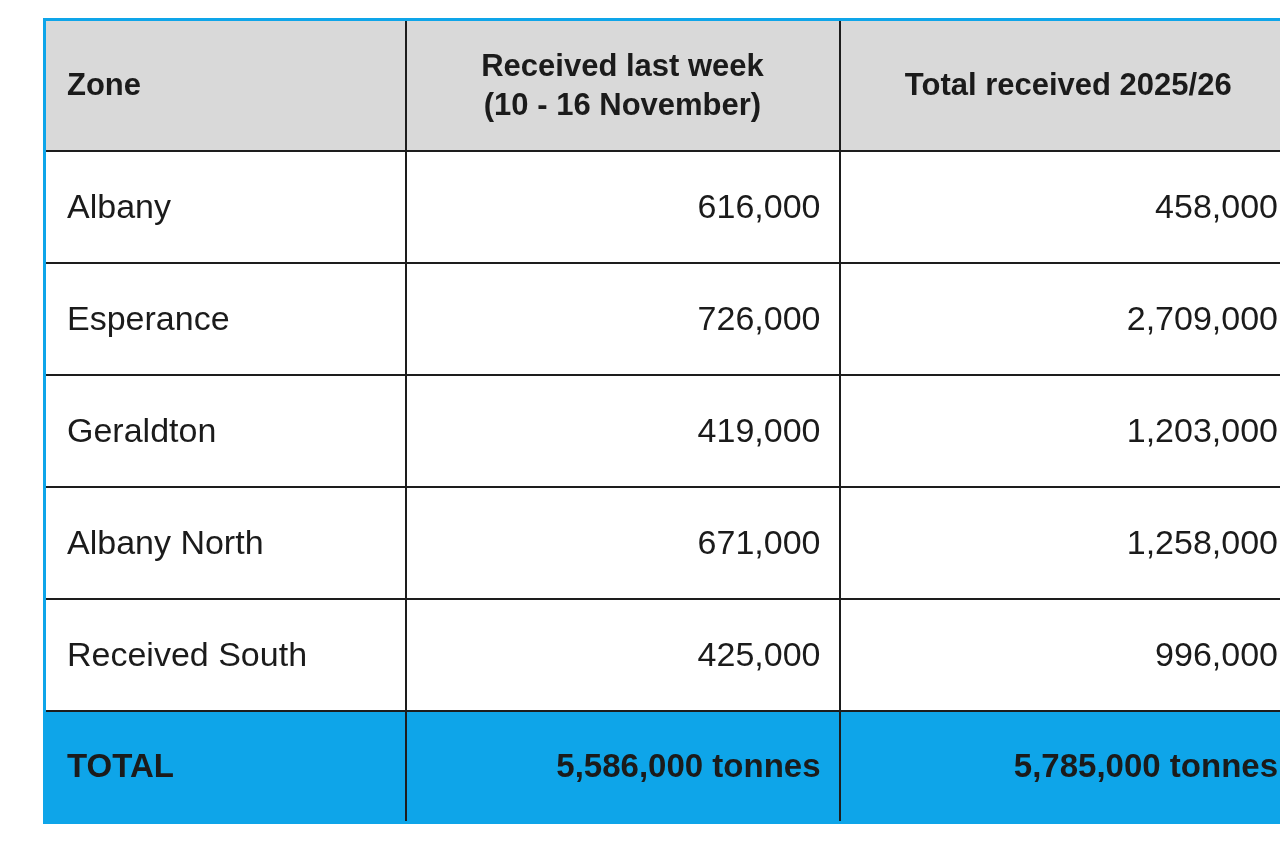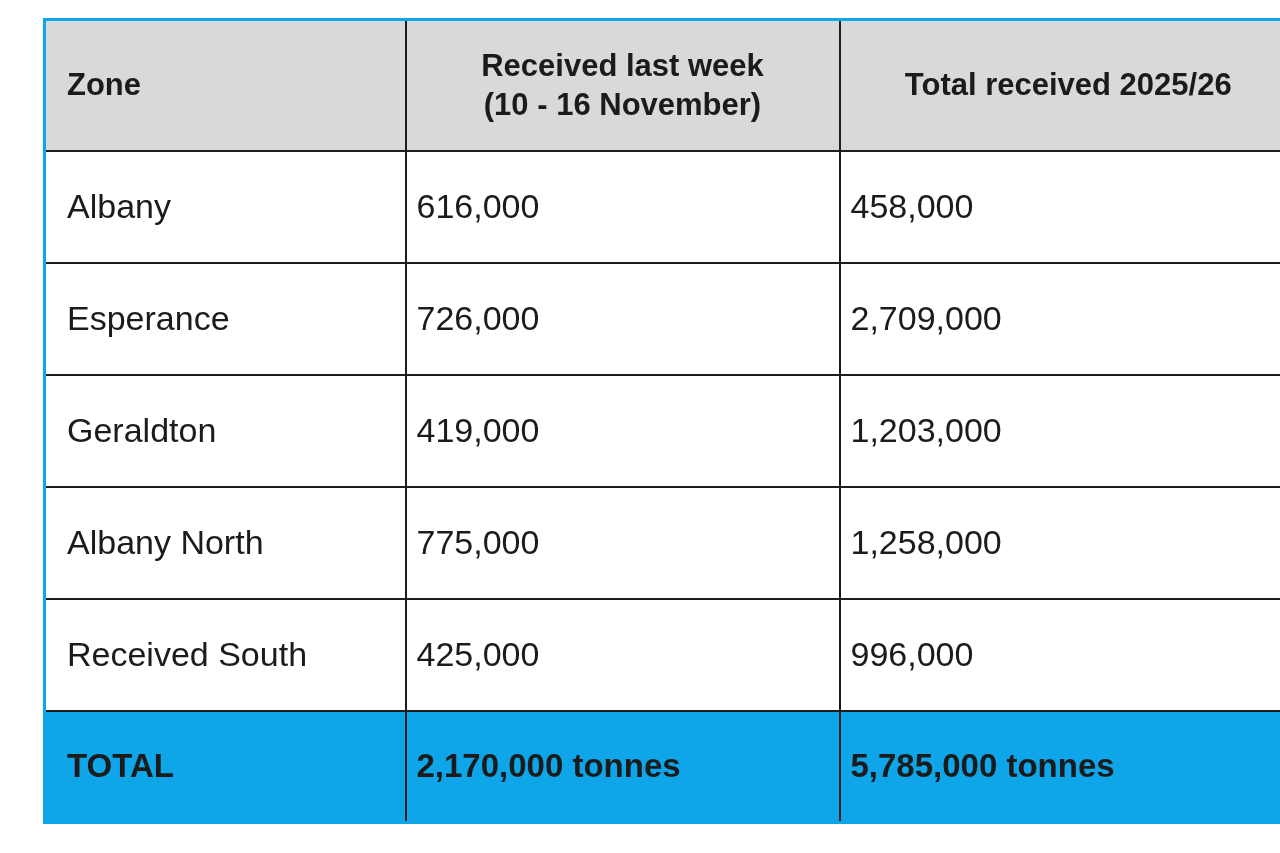--- a/index.html
+++ b/index.html
@@ -71,20 +71,21 @@
   tr.data-row td {
     font-size: 34px;
     font-weight: 400;
   }
   td.cell-zone {
     text-align: left;
     padding-left: 21px;
     padding-right: 10px;
   }
   td.cell-num {
+    text-align: right;
     padding-right: 18px;
     padding-left: 10px;
   }
 
   
   tr.total-row {
     height: 112px;
     background: #0ea5e9;
   }
   tr.total-row td {
@@ -123,28 +124,28 @@
         <td class="cell-num">726,000</td>
         <td class="cell-num">2,709,000</td>
       </tr>
       <tr class="data-row">
         <td class="cell-zone">Geraldton</td>
         <td class="cell-num">419,000</td>
         <td class="cell-num">1,203,000</td>
       </tr>
       <tr class="data-row">
         <td class="cell-zone">Albany North</td>
-        <td class="cell-num">775,000</td>
+        <td class="cell-num">671,000</td>
         <td class="cell-num">1,258,000</td>
       </tr>
       <tr class="data-row">
         <td class="cell-zone">Received South</td>
         <td class="cell-num">425,000</td>
         <td class="cell-num">996,000</td>
       </tr>
       <tr class="total-row">
         <td class="cell-zone">TOTAL</td>
-        <td class="cell-num">2,170,000 tonnes</td>
+        <td class="cell-num">5,586,000 tonnes</td>
         <td class="cell-num">5,785,000 tonnes</td>
       </tr>
     </tbody>
   </table>
 </div>
 
 </body></html>

